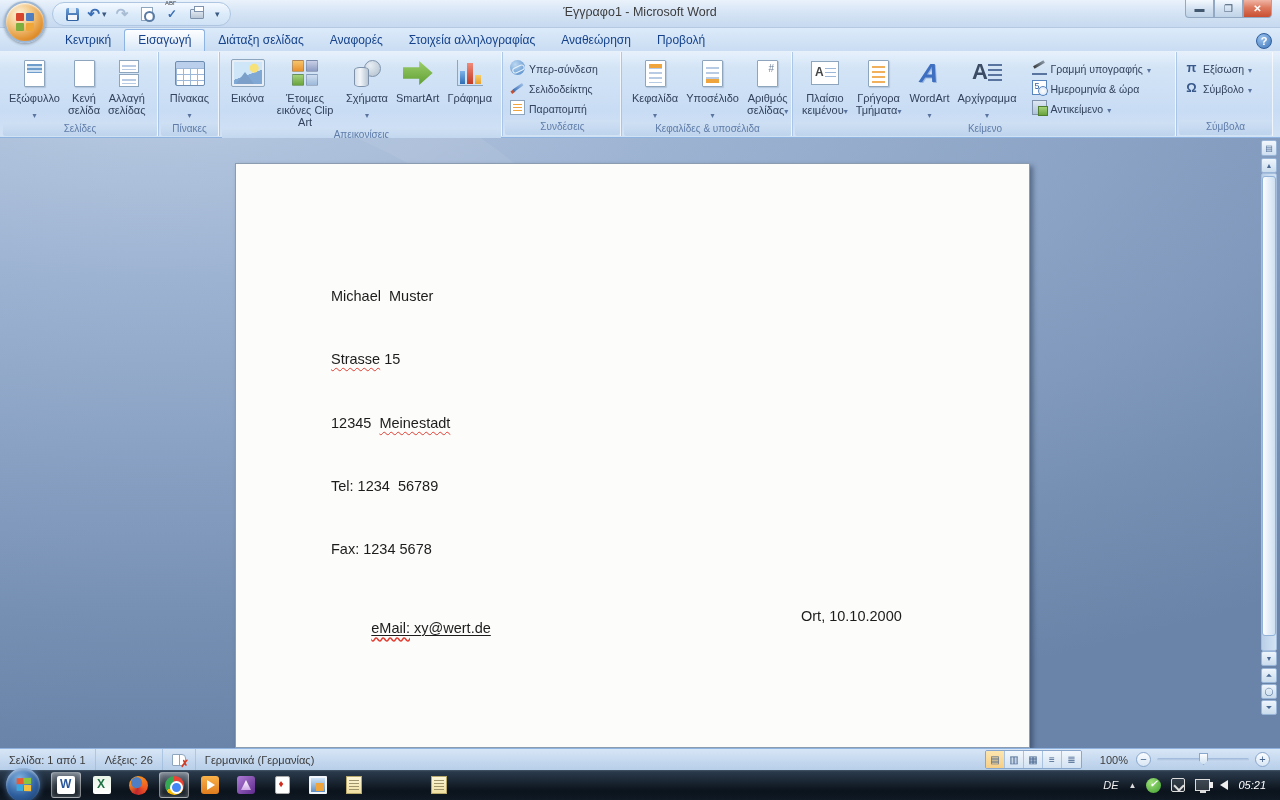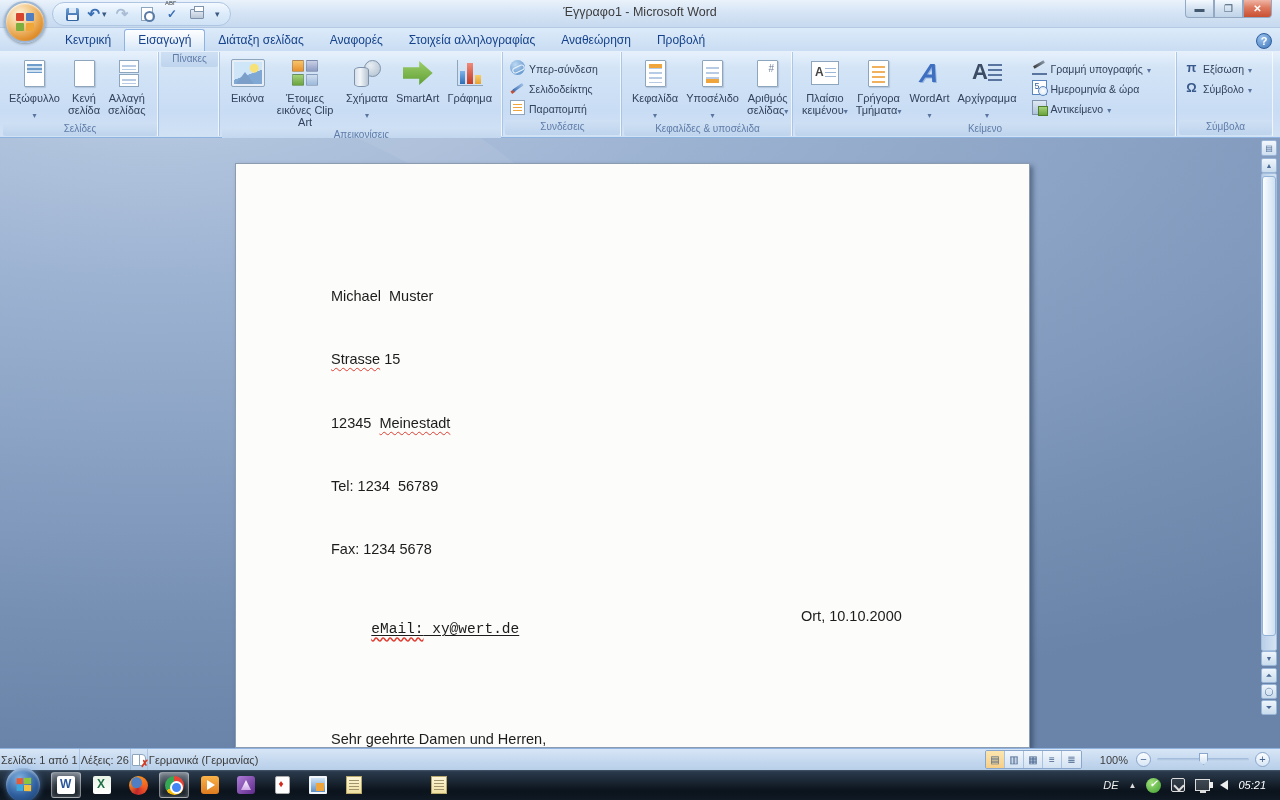--- a/index.html
+++ b/index.html
@@ -134,41 +134,41 @@
   
   .workspace { position:absolute; top:138px; left:0; width:1280px; height:610px;
     background:radial-gradient(140% 110% at 12% -10%, #bccde4 0%, #9db3d2 30%, #8aa2c4 55%, #7690b4 80%, #6a84a9 100%); overflow:hidden; }
   .swoosh { position:absolute; left:-200px; top:-80px; width:900px; height:700px; border-radius:50%;
     border:60px solid rgba(255,255,255,.07); border-right-color:transparent; border-bottom-color:transparent; transform:rotate(25deg); }
   .pagewrap { position:absolute; left:235px; top:25px; width:795px; height:585px;
     background:#fcfcfa; border:1px solid #8b9bb0; box-shadow:3px 3px 5px rgba(20,35,60,.45); }
   .docbody { position:absolute; left:95px; top:92px; right:60px; font-size:14.5px; color:#1c1c1c; white-space:pre-wrap; }
   .dline { height:31.3px; position:relative; }
   .sp { text-decoration:underline wavy #e03c31; text-decoration-thickness:1px; text-underline-offset:3px; text-decoration-skip-ink:none; }
-  .u { text-decoration:underline; text-underline-offset:2px;font-family:Liberation Mono, monospace; }
+  .u { text-decoration:underline; text-underline-offset:2px; }
   .u .sp { text-decoration:underline wavy #e03c31; text-underline-offset:3px; }
   .dateright { position:absolute; left:470px; top:4px; text-decoration:none; }
 
   
   .vscroll { position:absolute; right:2px; top:2px; width:17px; height:606px; }
   .vs-top { width:16px; height:16px; background:linear-gradient(#f2f7fc,#cfdff1); border:1px solid #98b4d6; border-radius:2px; margin-bottom:2px;
     display:flex; align-items:center; justify-content:center; font-size:8px; color:#4a6a95; }
   .vs-btn { width:16px; height:15px; background:linear-gradient(#eef5fc,#cadced); border:1px solid #98b4d6; border-radius:2px;
     display:flex; align-items:center; justify-content:center; font-size:7px; color:#4a6a95; }
   .vs-track { width:16px; height:478px; background:linear-gradient(90deg,#b9cfe8,#d4e3f3); border:1px solid #a5bedd; border-radius:2px; position:relative; }
   .vs-thumb { position:absolute; left:0px; top:2px; width:14px; height:460px; border-radius:3px;
     background:linear-gradient(90deg,#fdfefe,#e4eef8 50%,#cfe0f1); border:1px solid #93b2d8; }
   .vs-nav { display:flex; flex-direction:column; gap:1px; margin-top:2px; }
   .vs-nav .vs-btn { font-size:8px; }
 
   
   .statusbar { position:absolute; top:748px; left:0; width:1280px; height:22px;
     background:linear-gradient(#d8e6f6,#c3d7ee 60%,#b8cfe9); border-top:1px solid #8eb3e0;
     display:flex; align-items:center; font-size:11px; color:#3c3c3c; }
-  .sitem { padding:0 1px; height:100%; display:flex; align-items:center; border-right:1px solid rgba(150,180,215,.6); gap:5px; }
+  .sitem { padding:0 9px; height:100%; display:flex; align-items:center; border-right:1px solid rgba(150,180,215,.6); gap:5px; }
   .sbook { width:14px; height:12px; background:#fff; border:1px solid #8da5bd; border-radius:1px 4px 4px 1px; position:relative; }
   .sbook::before { content:""; position:absolute; left:6px; top:0; bottom:0; width:1px; background:#8da5bd; }
   .sbook::after { content:"✗"; position:absolute; right:-4px; bottom:-4px; color:#d43a22; font-size:10px; font-weight:bold; }
   .sb-right { margin-left:auto; display:flex; align-items:center; height:100%; }
   .viewbtns { display:flex; border:1px solid #89a6cc; border-radius:2px; overflow:hidden; margin-right:10px; }
   .vbtn { width:19px; height:17px; display:flex; align-items:center; justify-content:center; font-size:10px; color:#44628c;
     background:linear-gradient(#f2f7fc,#d3e2f2); border-right:1px solid #a9c2e0; }
   .vbtn.active { background:linear-gradient(#fce6b0,#f7cf87); }
   .zoomtxt { margin:0 8px; font-size:11px; color:#3c3c3c; }
   .zbtn { width:15px; height:15px; border-radius:50%; border:1px solid #89a6cc; background:linear-gradient(#fbfdff,#d8e6f4);
@@ -311,20 +311,29 @@
           <div class="blab">
               <div>Αλλαγή</div>
               <div>σελίδας</div>
             </div>
         </div>
       </div>
       <div class="rlabel">Σελίδες</div>
     </div>
 
     <div class="rgroup" style="width:60px">
+      <div class="rbody" style="justify-content:center">
+        <div class="bigbtn">
+          <div class="bicon">
+              <div class="i-table"></div>
+            </div>
+          <div class="blab">Πίνακας</div>
+          <span class="arr"></span>
+        </div>
+      </div>
       <div class="rlabel">Πίνακες</div>
     </div>
 
     <div class="rgroup" style="width:282px">
       <div class="rbody" style="justify-content:space-between; padding:2px 6px 0">
         <div class="bigbtn">
           <div class="bicon">
               <div class="i-pic"></div>
             </div>
           <div class="blab">Εικόνα</div>
@@ -500,21 +509,20 @@
         <div class="dline"><span>Michael  Muster</span></div>
         <div class="dline"><span class="sp">Strasse</span><span> 15</span></div>
         <div class="dline"><span>12345  </span><span class="sp">Meinestadt</span></div>
         <div class="dline"><span>Tel: 1234  56789</span></div>
         <div class="dline"><span>Fax: 1234 5678</span></div>
         <div class="dline">
           <span class="u"><span class="sp">eMail:</span><span> xy@wert.de</span></span>
           <span class="dateright">Ort, 10.10.2000</span>
         </div>
         <div class="dline"></div>
-        <div class="dline"><span>Sehr geehrte Damen und Herren,</span></div>
         
         
         
       </div>
     </div>
 
     <div class="vscroll">
       <div class="vs-top">
           <span>▤</span>
         </div>

